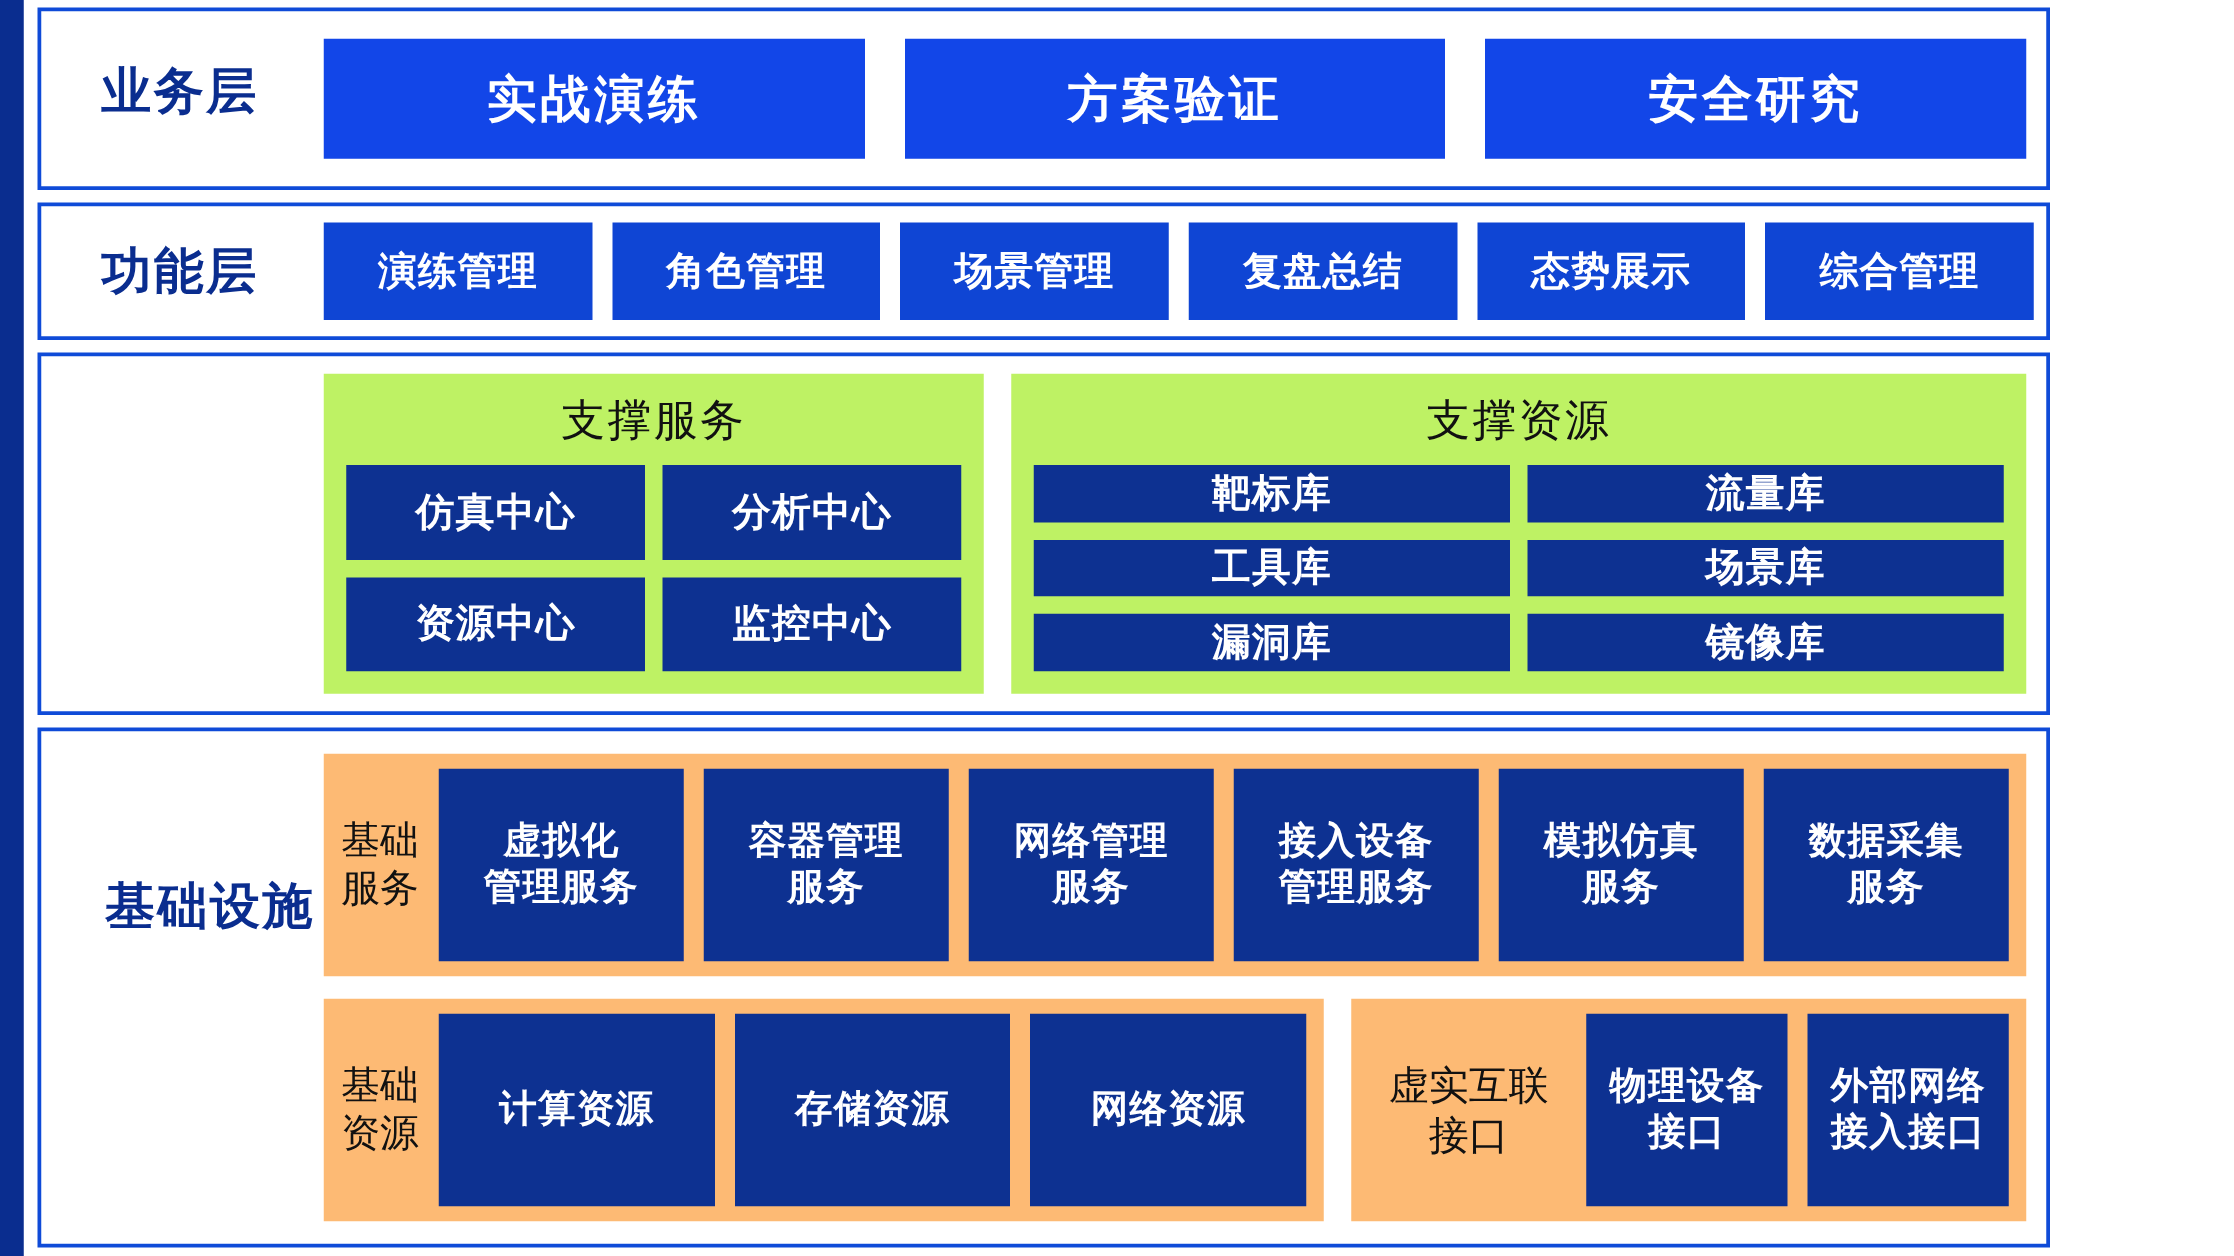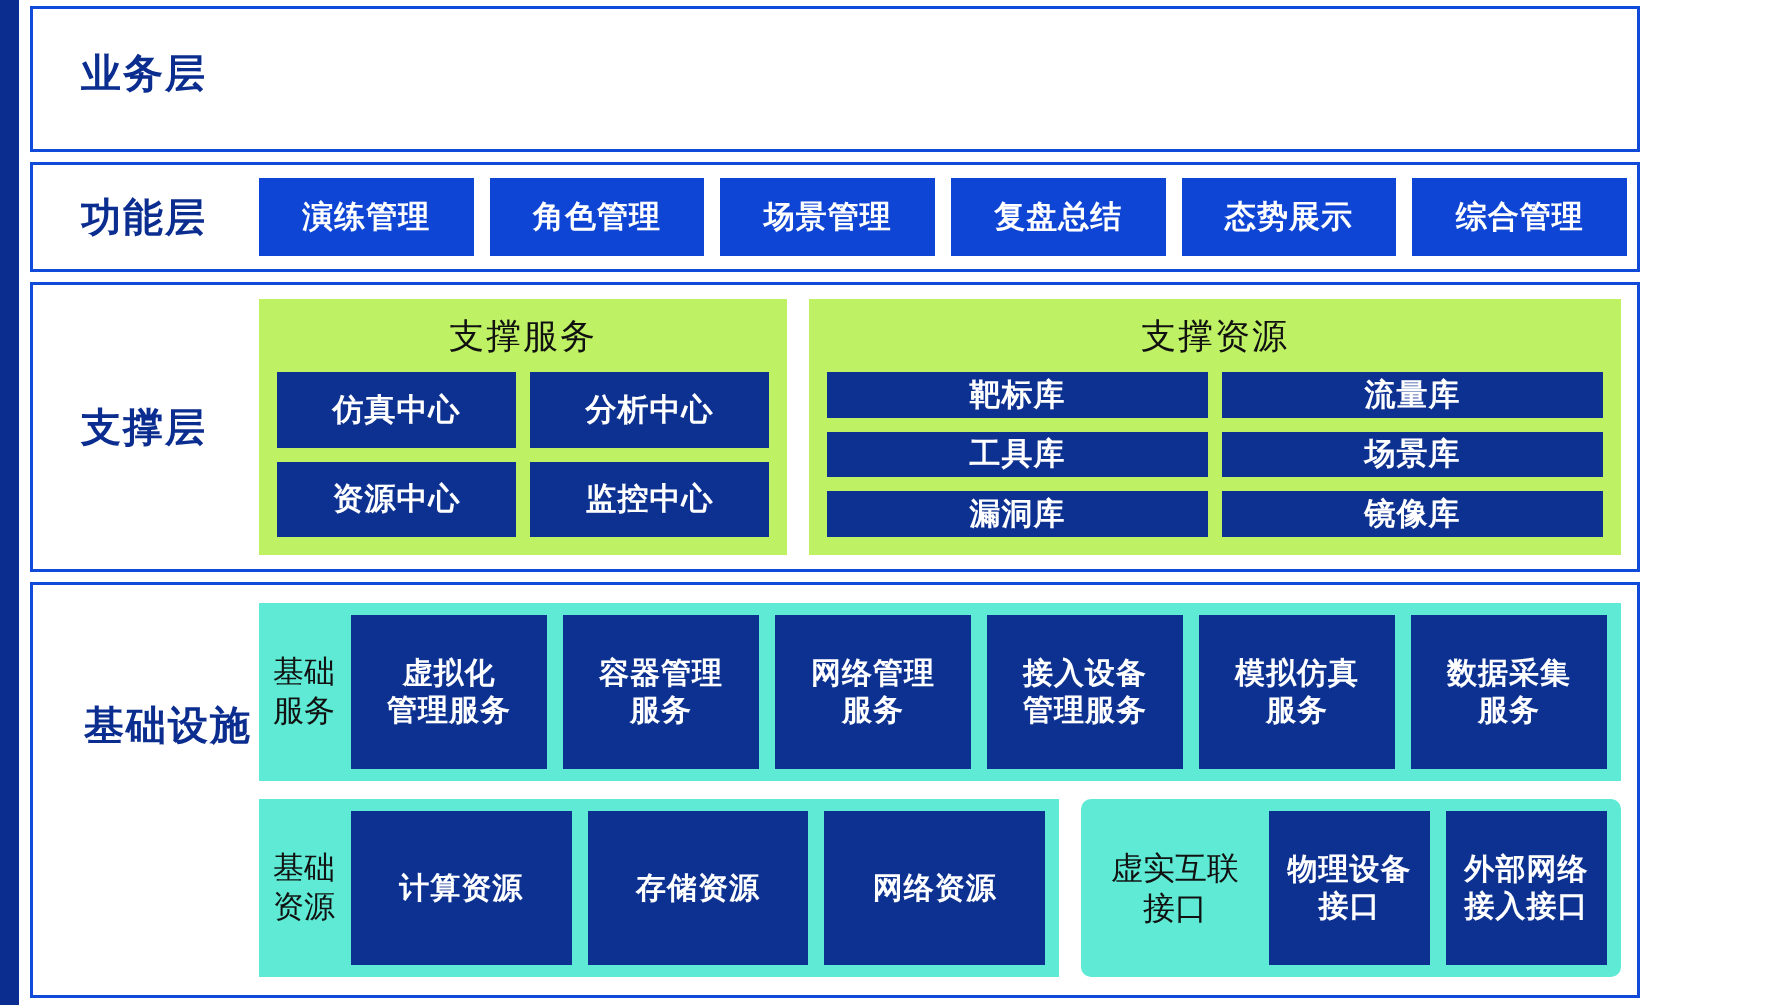--- a/index.html
+++ b/index.html
@@ -154,30 +154,30 @@
     display: flex;
     flex-direction: column;
     gap: 18px;
   }
   .inf-row {
     flex: 1 1 0;
     display: flex;
     gap: 22px;
   }
   .inf-group {
-    background: #5eead4;
+    background: #fdba74;
     display: flex;
     align-items: center;
     padding: 12px 14px;
     box-sizing: border-box;
     gap: 14px;
   }
   .inf-group.svc   { flex: 1 1 0; }
   .inf-group.res-a { flex: 0 0 800px; }
-  .inf-group.res-b { flex: 1 1 0; border-radius: 10px; }
+  .inf-group.res-b { flex: 1 1 0; }
   .inf-label {
     flex: 0 0 auto;
     color: #111111;
     font-size: 31px;
     line-height: 1.25;
     text-align: center;
     white-space: pre-line;
     padding-right: 2px;
   }
   .inf-boxes {
@@ -215,36 +215,40 @@
 </style>
 </head>
 <body>
 
 <div id="diagram">
 
   <div class="spine"></div>
 
   <div class="layer layer-l1">
     <div class="layer-title" style="top:42px;">业务层</div>
+    <div class="biz-row">
+      <div class="biz-box">实战演练</div>
+      <div class="biz-box">方案验证</div>
+      <div class="biz-box">安全研究</div>
+    </div>
   </div>
 
   <div class="layer layer-l2">
     <div class="layer-title" style="top:30px;text-align:center;">功能层</div>
     <div class="fn-row">
       <div class="fn-box">演练管理</div>
       <div class="fn-box">角色管理</div>
       <div class="fn-box">场景管理</div>
       <div class="fn-box">复盘总结</div>
       <div class="fn-box">态势展示</div>
       <div class="fn-box">综合管理</div>
     </div>
   </div>
 
   <div class="layer layer-l3">
-    <div class="layer-title" style="top:120px;">支撑层</div>
     <div class="sup-area">
 
       <div class="sup-group services">
         <div class="sup-group-title">支撑服务</div>
         <div class="sup-grid two">
           <div class="sup-box">仿真中心</div>
           <div class="sup-box">分析中心</div>
           <div class="sup-box">资源中心</div>
           <div class="sup-box">监控中心</div>
         </div>

